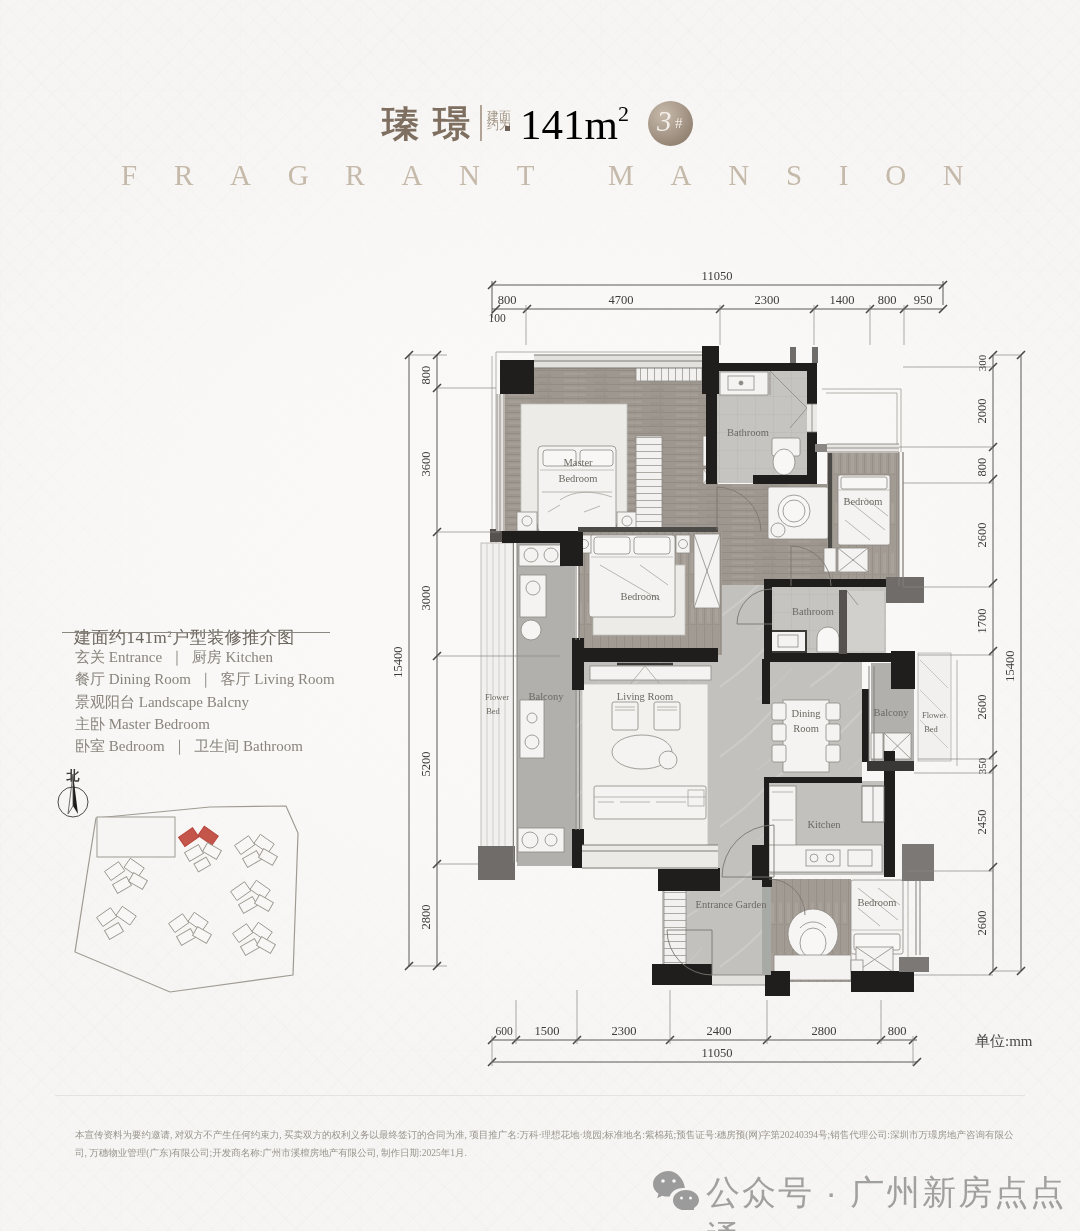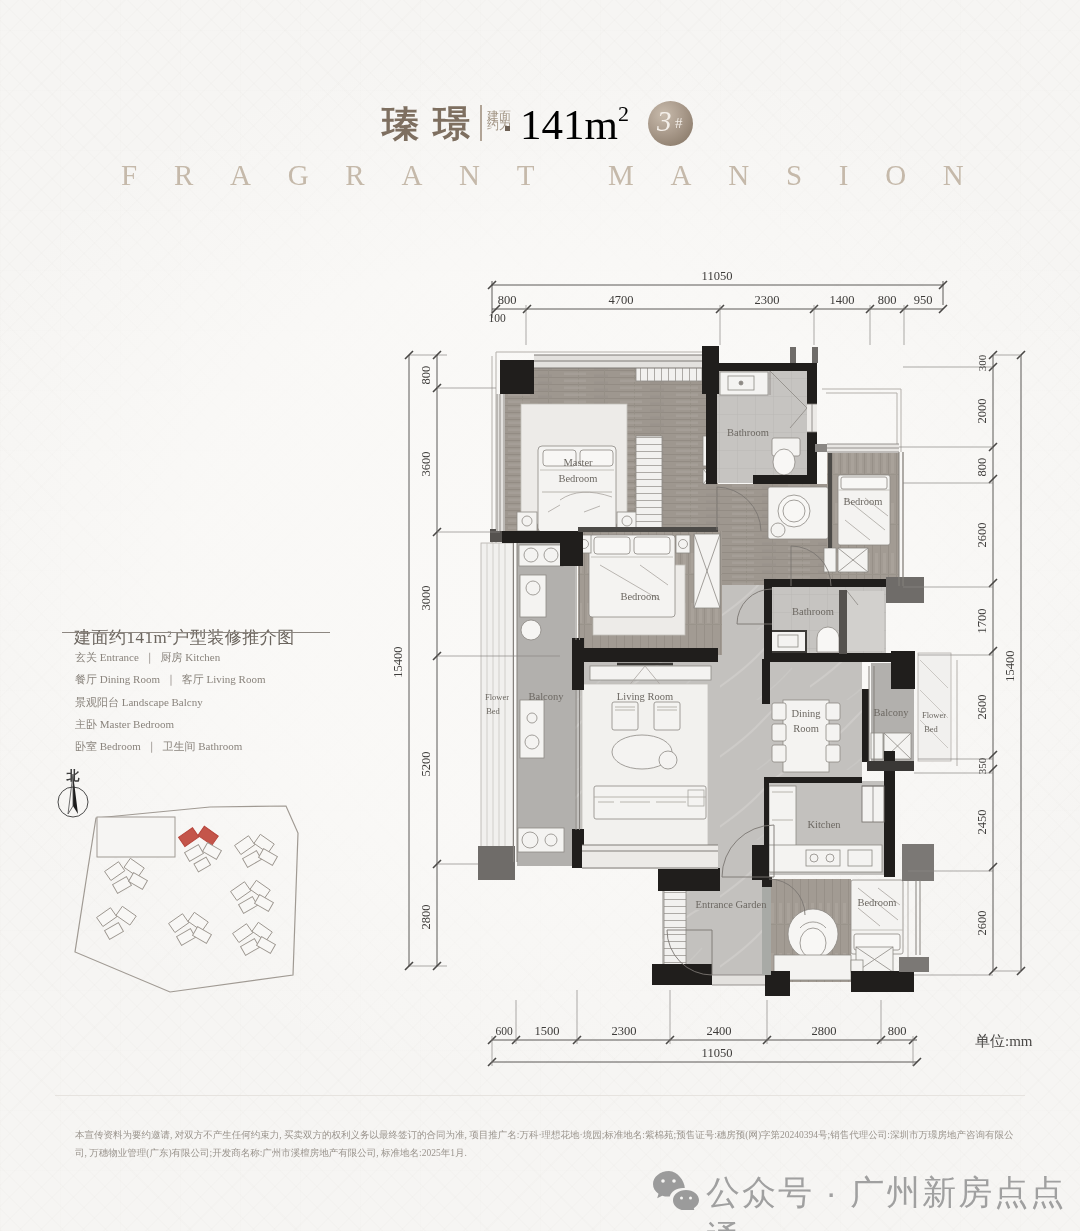--- a/index.html
+++ b/index.html
@@ -56,21 +56,21 @@
       <span>N</span>
   </div>
 </div>
 
 <div class="abs" style="left:0;top:590px;width:400px;">
 
   <div class="abs" style="left:74px;top:14px;font-size:17px;color:#6b655e;letter-spacing:0.5px;margin-top:22px;">建面约141m<span style="font-size:9px;vertical-align:6px;">2</span>户型装修推介图</div>
 
   <div class="abs" style="left:62px;top:42px;width:268px;height:1px;background:#8d8781;"></div>
 
-  <div class="abs" style="left:75px;top:56px;font-size:11px;color:#8a847d;line-height:22.3px;white-space:nowrap;">
+  <div class="abs" style="left:75px;top:56px;font-size:15px;color:#8a847d;line-height:22.3px;white-space:nowrap;">
     玄关 Entrance&nbsp; ｜&nbsp; 厨房 Kitchen<br>
     餐厅 Dining Room&nbsp; ｜&nbsp; 客厅 Living Room<br>
     景观阳台 Landscape Balcny<br>
     主卧 Master Bedroom<br>
     卧室 Bedroom&nbsp; ｜&nbsp; 卫生间 Bathroom
   </div>
 </div>
 
 <svg class="abs" style="left:385px;top:262px;" width="695" height="830" viewBox="385 262 695 830">
 <defs>
@@ -616,21 +616,21 @@
 
     <rect x="174" y="128" width="17" height="11" transform="rotate(-35 182 133)"></rect>
     <rect x="194" y="126" width="17" height="11" transform="rotate(35 202 131)"></rect>
     <rect x="182" y="142" width="16" height="10" transform="rotate(-30 190 147)"></rect>
     <rect x="198" y="140" width="16" height="10" transform="rotate(30 206 145)"></rect>
   </g>
 </svg>
 
 <div class="abs" style="left:55px;top:1095px;width:970px;height:1px;background:#e6e3df;"></div>
 
-<div class="abs" style="left:75px;top:1126px;width:945px;font-size:9.5px;color:#9a948d;line-height:18px;">本宣传资料为要约邀请, 对双方不产生任何约束力, 买卖双方的权利义务以最终签订的合同为准, 项目推广名:万科·理想花地·境园;标准地名:紫棉苑;预售证号:穗房预(网)字第20240394号;销售代理公司:深圳市万璟房地产咨询有限公司, 万穗物业管理(广东)有限公司;开发商名称:广州市溪檀房地产有限公司, 标准地名:2025年1月.</div>
+<div class="abs" style="left:75px;top:1126px;width:945px;font-size:9.5px;color:#9a948d;line-height:18px;">本宣传资料为要约邀请, 对双方不产生任何约束力, 买卖双方的权利义务以最终签订的合同为准, 项目推广名:万科·理想花地·境园;标准地名:紫棉苑;预售证号:穗房预(网)字第20240394号;销售代理公司:深圳市万璟房地产咨询有限公司, 万穗物业管理(广东)有限公司;开发商名称:广州市溪檀房地产有限公司, 制作日期:2025年1月.</div>
 
 <div class="abs" style="left:650px;top:1168px;width:430px;height:45px;">
   <svg width="52" height="42" style="position:absolute;left:0;top:0;" viewBox="0 0 52 42">
     <path fill="#9b9b9b" d="M19 3 C10 3 3 9 3 16 c0 4 2 7.5 5.5 9.8 l-1.3 4.5 5-2.6 c1.8 0.6 3.8 0.9 5.8 0.9 0.6 0 1.2 0 1.8-0.1 C21 24 26 20 33 20 c0.6 0 1.2 0 1.8 0.1 C34.6 13 27.5 3 19 3 Z"></path>
     <circle cx="13" cy="13" r="1.8" fill="#f6f5f3"></circle>
       <circle cx="24" cy="13" r="1.8" fill="#f6f5f3"></circle>
     <path fill="#9b9b9b" d="M36 22 c-7.2 0-13 4.6-13 10.3 0 5.7 5.8 10.3 13 10.3 1.6 0 3.2-0.2 4.6-0.7 l4.3 2.2-1.1-3.9 c3.1-1.9 5.2-4.7 5.2-7.9 C49 26.6 43.2 22 36 22 Z"></path>
     <circle cx="31.5" cy="30" r="1.5" fill="#f6f5f3"></circle>
       <circle cx="40.5" cy="30" r="1.5" fill="#f6f5f3"></circle>
   </svg>

